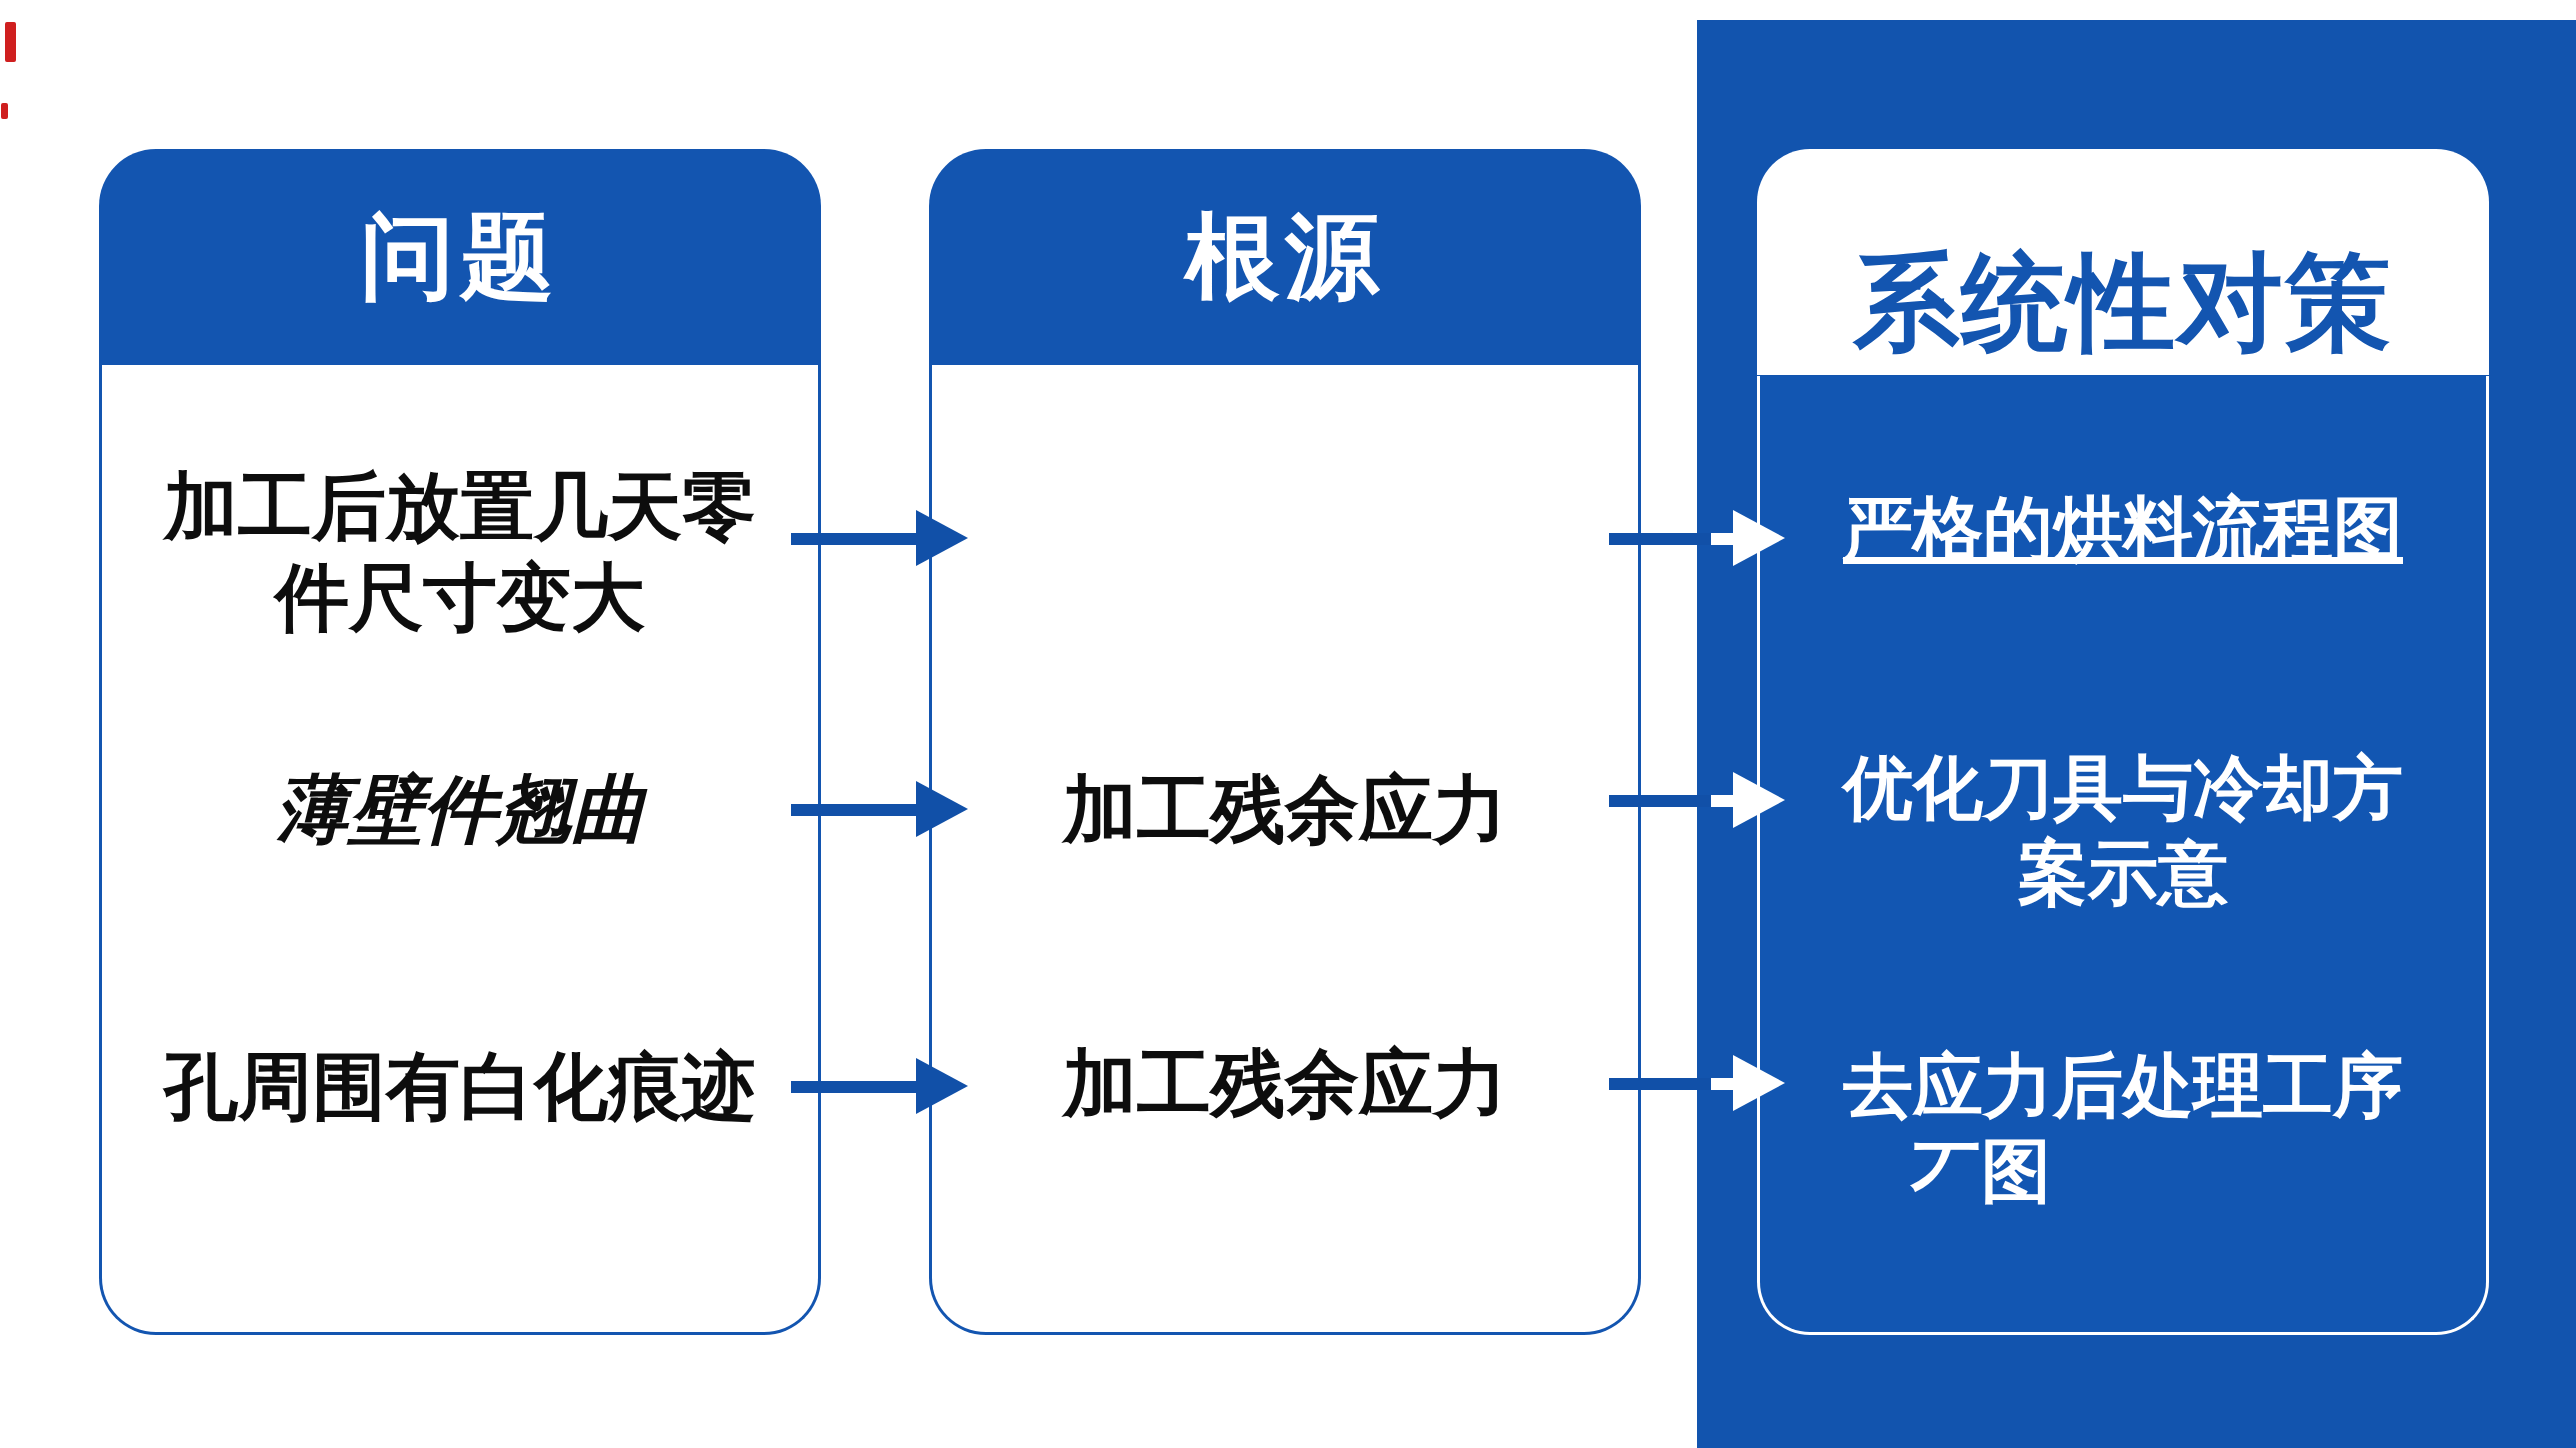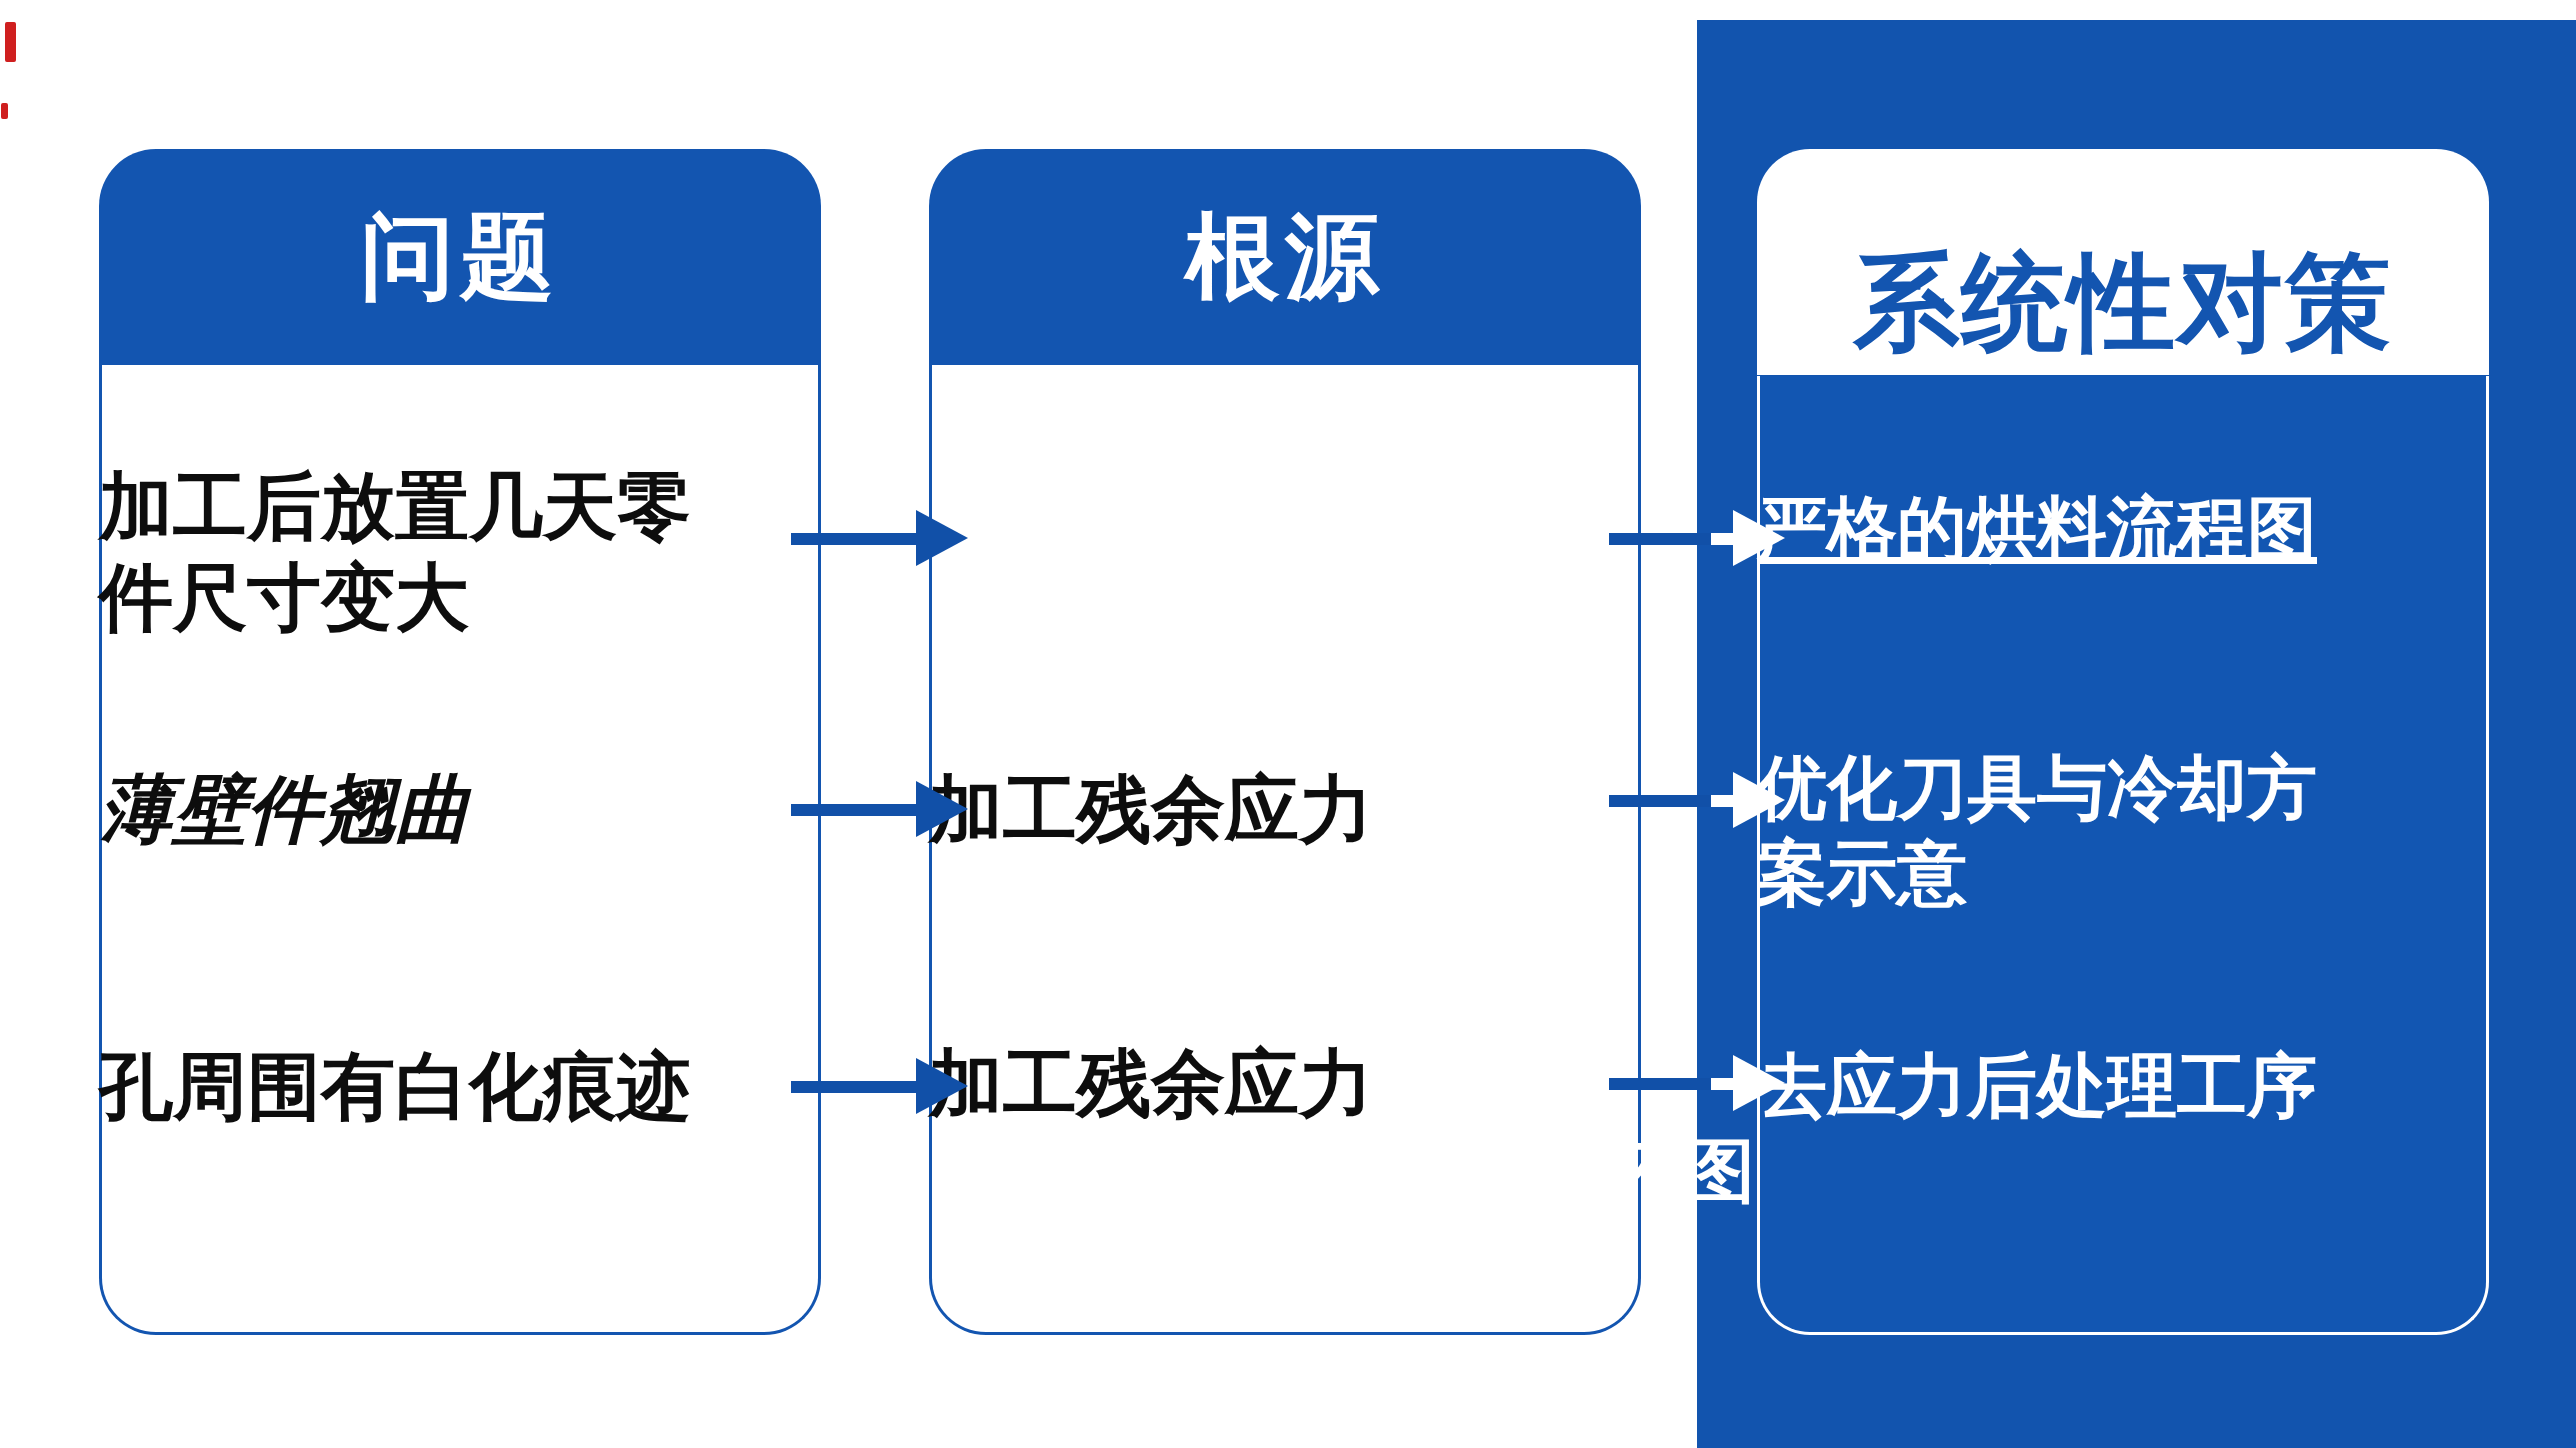--- a/index.html
+++ b/index.html
@@ -32,21 +32,21 @@
   .hdr3{
     left:1757px;top:129px;width:732px;height:226px;
     background:var(--white);color:var(--blue-primary);border-radius:53px 53px 0 0;
     font-size:106px;letter-spacing:1.9px;align-items:flex-end;
   }
   .bdy3{
     left:1757px;top:356px;width:732px;height:959px;background:var(--blue-card3);
     border:3.8px solid var(--white);border-top:none;border-radius:0 0 53px 53px;
   }
   .item{
-    position:absolute;text-align:left;color:var(--text-dark);
+    position:absolute;text-align:center;color:var(--text-dark);
     font-size:74px;line-height:91px;white-space:nowrap;
   }
   .c1{left:99px;width:722px;}
   .c2{left:929px;width:712px;}
   .c3{left:1757px;width:732px;color:var(--white);font-size:70px;line-height:85px;}
   .shift-left{transform:translateX(-142px);}
   .arrow{position:absolute;height:57px;}
   .arrow .shaft{position:absolute;top:22.6px;height:12.3px;background:var(--blue-arrow);}
   .arrow .shaft.white{background:var(--white);}
   .arrow .head{

